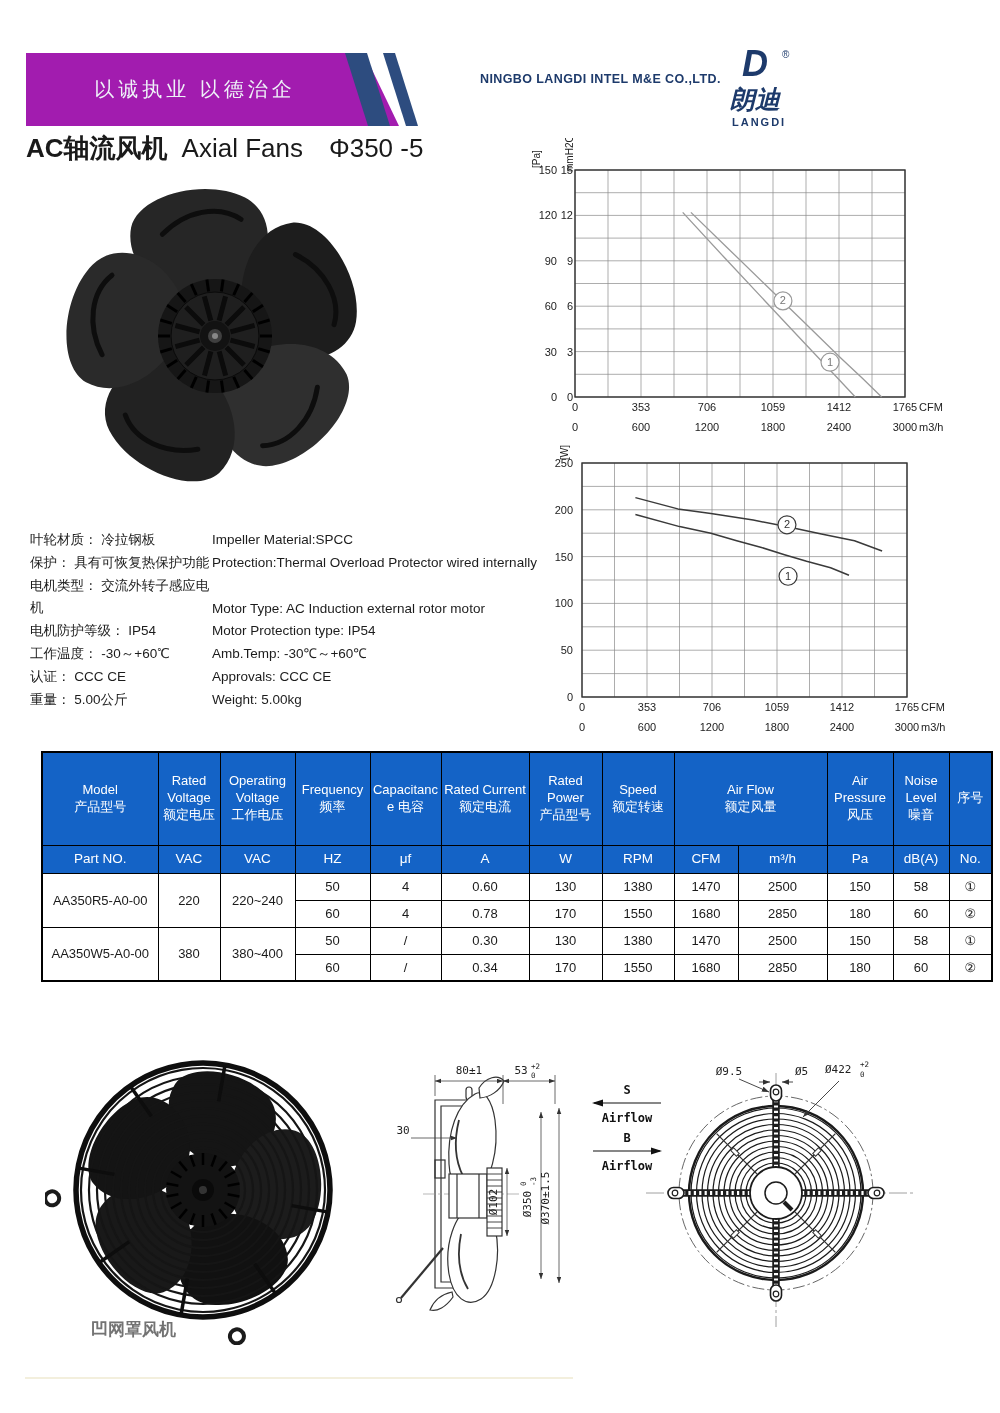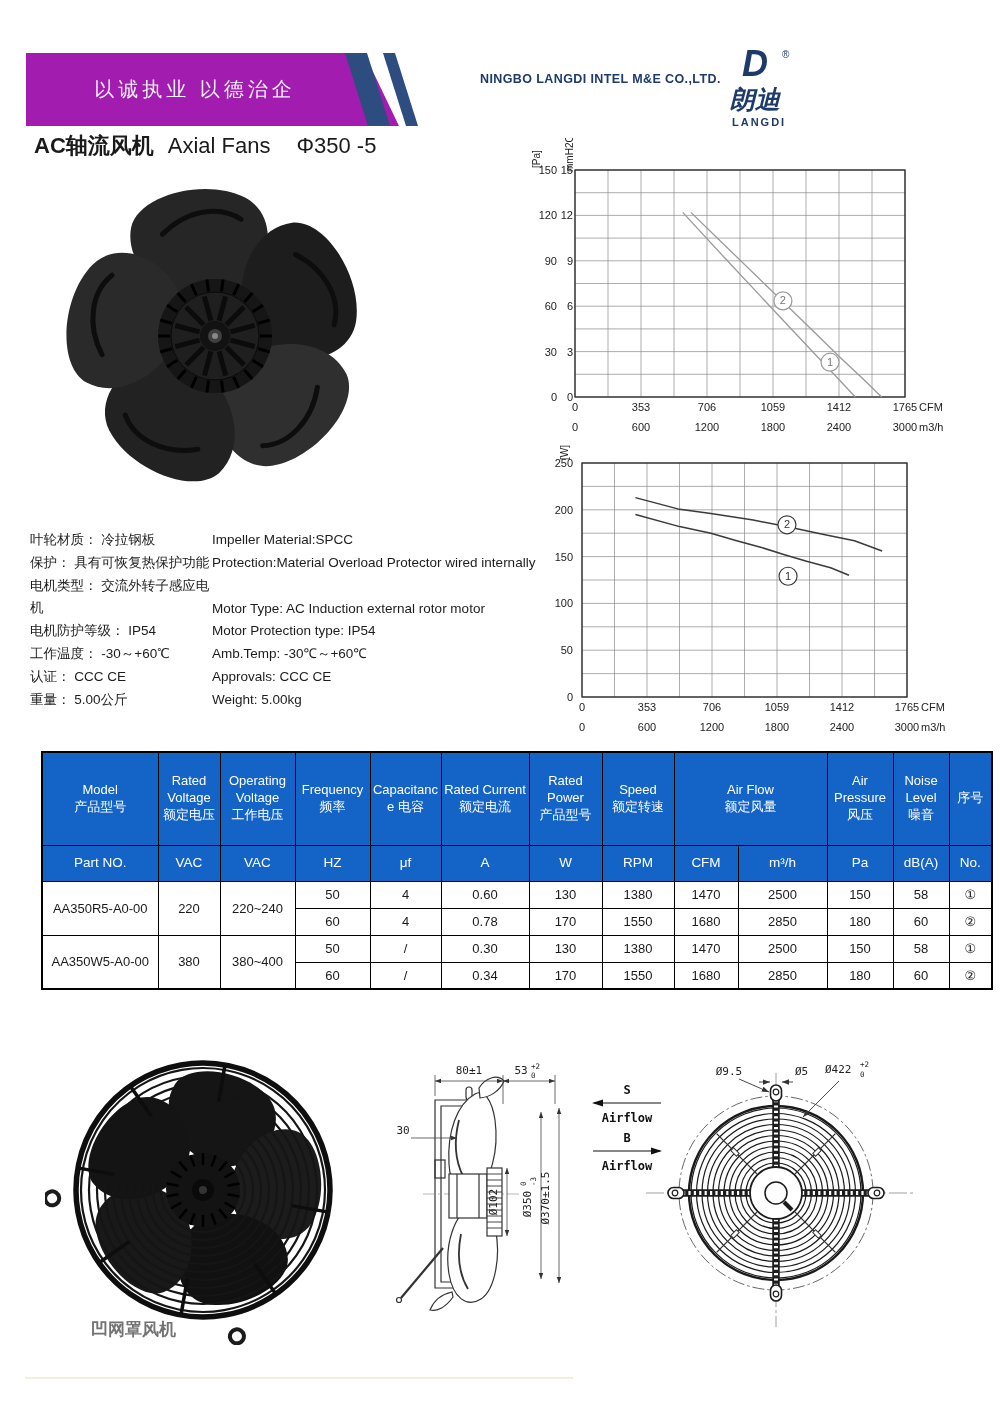--- a/index.html
+++ b/index.html
@@ -9,39 +9,39 @@
   
   .banner{left:26px;top:53px;width:373px;height:73px;background:#a21caf;
           clip-path:polygon(0 0,338px 0,373px 100%,0 100%);}
   .banner-text{width:338px;text-align:center;line-height:73px;font-size:20px;
                letter-spacing:4px;color:#eef2f8;}
   .stripe1{left:345px;top:53px;width:45px;height:73px;background:#2d4c7f;
            clip-path:polygon(0 0,22px 0,45px 100%,23px 100%);}
   .stripe2{left:383px;top:53px;width:35px;height:73px;background:#2d4c7f;
            clip-path:polygon(0 0,12px 0,35px 100%,23px 100%);}
   
-  .title{left:34px;top:131px;font-size:22px;white-space:nowrap;}
+  .title{left:26px;top:131px;font-size:26px;white-space:nowrap;}
   .title .cn{font-weight:bold;}
   .title .en{margin-left:14px;}
   .title .spec{margin-left:26px;}
   
   .company{left:480px;top:70px;color:#1d3a6b;line-height:1.15;}
   .company .cn{font-size:20px;font-weight:bold;letter-spacing:1.5px;}
   .company .en{font-size:12.5px;font-weight:bold;letter-spacing:0.4px;margin-top:2px;}
   .logo{left:724px;top:42px;}
   
   .specs{left:30px;top:529px;font-size:13.5px;line-height:22.8px;color:#1c1c1c;}
   .specs .cn{display:inline-block;width:182px;}
   
   table.spec{position:absolute;left:41px;top:751px;width:950px;border-collapse:collapse;
              table-layout:fixed;border:2px solid #000;}
   table.spec th,table.spec td{border:1px solid #000;text-align:center;vertical-align:middle;
              padding:0 1px;overflow:hidden;}
   table.spec th{background:#1463c6;color:#fff;font-weight:normal;font-size:13px;line-height:1.3;}
-  tr.hm{height:93px;} tr.hu{height:36px;} tr.dr{height:27px;}
+  tr.hm{height:93px;} tr.hu{height:28px;} tr.dr{height:27px;}
   tr.hu th{font-size:13.5px;}
   tr.dr td{font-size:13px;background:#fff;}
   .ba{word-break:break-all;}
   
   .caption{left:91px;top:1318px;font-size:17px;font-weight:bold;color:#737373;}
   .cad{font-family:"DejaVu Sans Mono",monospace;font-size:11px;fill:#222;}
   .cads{font-family:"DejaVu Sans Mono",monospace;font-size:7.5px;fill:#222;}
   .airflow{left:591px;top:1083px;width:72px;text-align:center;
            font-family:"DejaVu Sans Mono",monospace;font-size:12px;font-weight:bold;color:#111;}
   .faint{left:25px;top:1377px;width:548px;height:2px;background:#f3efdd;}
@@ -243,21 +243,21 @@
       <polyline points="107.4,76.5 151.6,88.6 182.9,95.2 208.7,102.7 232.6,109.2 256.5,116.7 278.6,123.3 302.6,129.8 321.0,137.3" fill="none" stroke="#3a3a3a" stroke-width="1.5" stroke-linejoin="round"></polyline>
       <circle cx="260.04815864022663" cy="138.256" r="9" fill="#fff" stroke="#3a3a3a" stroke-width="1.2"></circle>
       <text x="260.04815864022663" y="141.756" text-anchor="middle" font-size="11" fill="#333">1</text>
       <polyline points="107.4,59.6 149.8,70.9 182.9,75.5 225.2,82.1 258.4,88.6 293.4,96.1 326.5,102.7 354.1,113.0" fill="none" stroke="#3a3a3a" stroke-width="1.5" stroke-linejoin="round"></polyline>
       <circle cx="258.94334277620396" cy="86.77600000000001" r="9" fill="#fff" stroke="#3a3a3a" stroke-width="1.2"></circle>
       <text x="258.94334277620396" y="90.27600000000001" text-anchor="middle" font-size="11" fill="#333">2</text>
     </svg>
 
   <div class="abs specs">
     <div><span class="cn">叶轮材质： 冷拉钢板</span><span>Impeller Material:SPCC</span></div>
-    <div><span class="cn">保护： 具有可恢复热保护功能</span><span>Protection:Material Overload Protector wired internally</span></div>
+    <div><span class="cn">保护： 具有可恢复热保护功能</span><span>Protection:Thermal Overload Protector wired internally</span></div>
     <div><span class="cn">电机类型： 交流外转子感应电机</span><span>Motor Type: AC Induction external rotor motor</span></div>
     <div><span class="cn">电机防护等级： IP54</span><span>Motor Protection type: IP54</span></div>
     <div><span class="cn">工作温度： -30～+60℃</span><span>Amb.Temp: -30℃～+60℃</span></div>
     <div><span class="cn">认证： CCC  CE</span><span>Approvals: CCC  CE</span></div>
     <div><span class="cn">重量： 5.00公斤</span><span>Weight: 5.00kg</span></div>
   </div>
 
   <table class="spec">
     <colgroup>
       <col style="width:116px">

